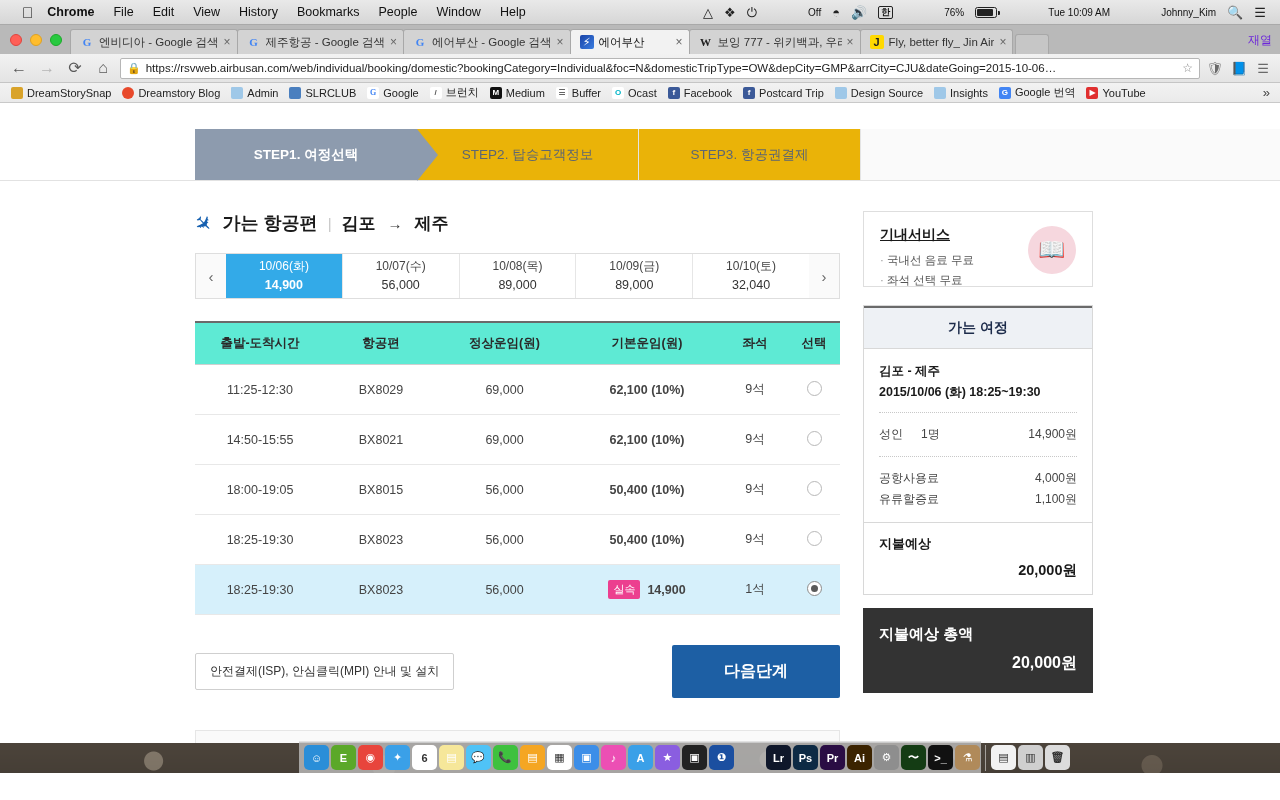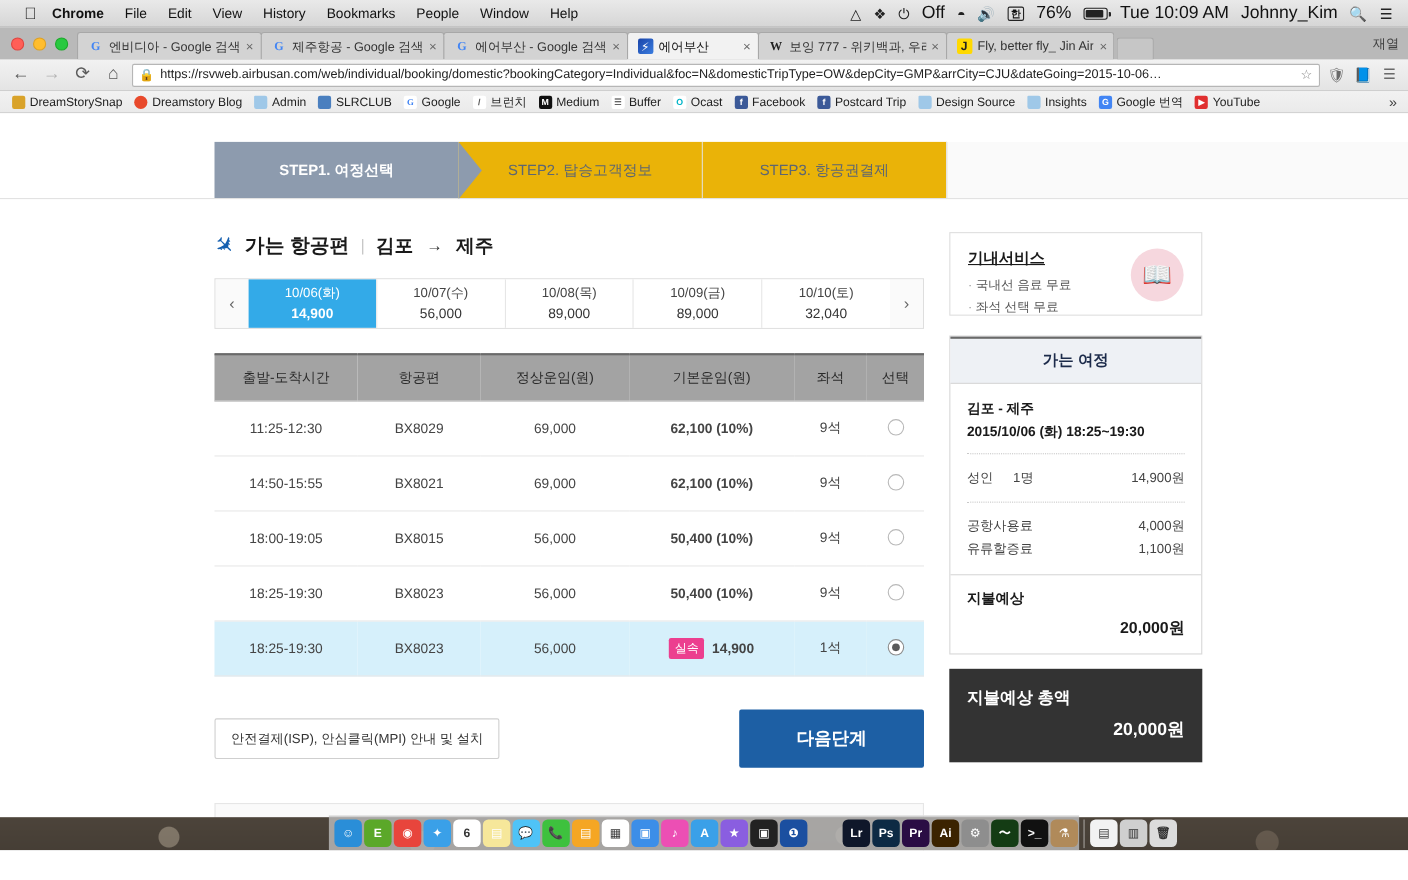--- a/index.html
+++ b/index.html
@@ -18,21 +18,21 @@
     display: flex; align-items: center;
     font-size: 12.5px; color: #111;
     padding: 0 8px;
     position: relative;
   }
   .menubar .apple { font-size: 15px; margin: 0 14px 0 14px; line-height: 1; }
   .menubar .mitem { margin-right: 19px; white-space: nowrap; }
   .menubar .mitem.bold { font-weight: bold; }
   .menubar .right { margin-left: auto; display: flex; align-items: center; gap: 11px; padding-right: 6px; }
   .menubar .right .ic { font-size: 13px; color: #222; line-height: 1; }
-  .menubar .right .txt { font-size: 16px; white-space: nowrap; }
+  .menubar .right .txt { font-size: 10px; white-space: nowrap; margin-left: 40px; }
   .batt {
     display: inline-flex; align-items: center; gap: 3px;
   }
   .battbody {
     width: 22px; height: 11px; border: 1.4px solid #222; border-radius: 2.5px;
     position: relative; display: inline-block;
   }
   .battbody::after {
     content: ""; position: absolute; right: -3.5px; top: 3px;
     width: 2px; height: 4px; background: #222; border-radius: 0 1px 1px 0;
@@ -64,21 +64,21 @@
     max-width: 172px; min-width: 120px;
     border: 1px solid #a8a8a8; border-bottom: none;
     position: relative;
     transform: skewX(0deg);
   }
   .tab.active { background: #f2f2f2; color: #111; z-index: 5; }
   .tab .favicon { width: 14px; height: 14px; margin-right: 5px; flex: 0 0 14px; display: inline-flex; align-items: center; justify-content: center; font-size: 11px; font-weight: bold; }
   .tab .tlabel { overflow: hidden; white-space: nowrap; text-overflow: clip; flex: 1; }
   .tab .tclose { margin-left: 5px; font-size: 12px; color: #666; flex: 0 0 auto; }
   .newtab { width: 34px; height: 20px; background: #c6c6c6; border-radius: 3px 3px 0 0; margin-left: 3px; border: 1px solid #a8a8a8; border-bottom: none;}
-  .tabstrip .corner { margin-left: auto; font-size: 12px; color: #404040; padding: 0 8px 5px 0; }
+  .tabstrip .corner { margin-left: auto; font-size: 12px; color: #6d28d9; padding: 0 8px 5px 0; }
 
   
   .fi-google { color: #4285f4; font-weight: bold; font-family: "Liberation Serif", serif; }
   .fi-air { background: linear-gradient(135deg,#1a44a8,#3a7de0); color: #fff; border-radius: 2px; font-size: 9px; }
   .fi-wiki { color: #222; font-family: "Liberation Serif", serif; }
   .fi-jin { background: #ffd900; color: #222; font-size: 8px; border-radius: 2px; }
 
   
   .toolbar {
     height: 29px; width: 1280px;
@@ -158,23 +158,23 @@
   .datecell {
     flex: 1; display: flex; flex-direction: column; align-items: center; justify-content: center;
     background: #fff; border-left: 1px solid #e6e6e6; font-size: 12px; color: #444; line-height: 1.45;
   }
   .datecell .dprice { font-size: 12.5px; color: #333; }
   .datecell.sel { background: #33aae8; color: #fff; border-left: none; }
   .datecell.sel .dprice { color: #fff; font-weight: bold; }
 
   table.flights { width: 645px; border-collapse: collapse; margin-top: 22px; }
   table.flights th {
-    font-size: 12.5px; font-weight: normal; color: #2a2a2a; padding: 12px 0;
+    font-size: 12.5px; font-weight: bold; color: #2a2a2a; padding: 12px 0;
     border-top: 2px solid #6a6a6a; border-bottom: 1px solid #cfcfcf;
-    background: #a3a3a3;
+    background: #5eead4;
   }
   table.flights td {
     font-size: 12.5px; color: #444; padding: 14px 0; border-bottom: 1px solid #e8e8e8;
     text-align: center; height: 50px;
   }
   table.flights tr.sel td { background: #d6f0fb; }
   td.num { text-align: right; padding-right: 26px; }
   td.base { text-align: right; padding-right: 26px; color: #1356a8; font-weight: bold; }
   .col-time { width: 130px; } .col-fl { width: 112px; }
   .col-norm { width: 135px; } .col-base { width: 150px; }

